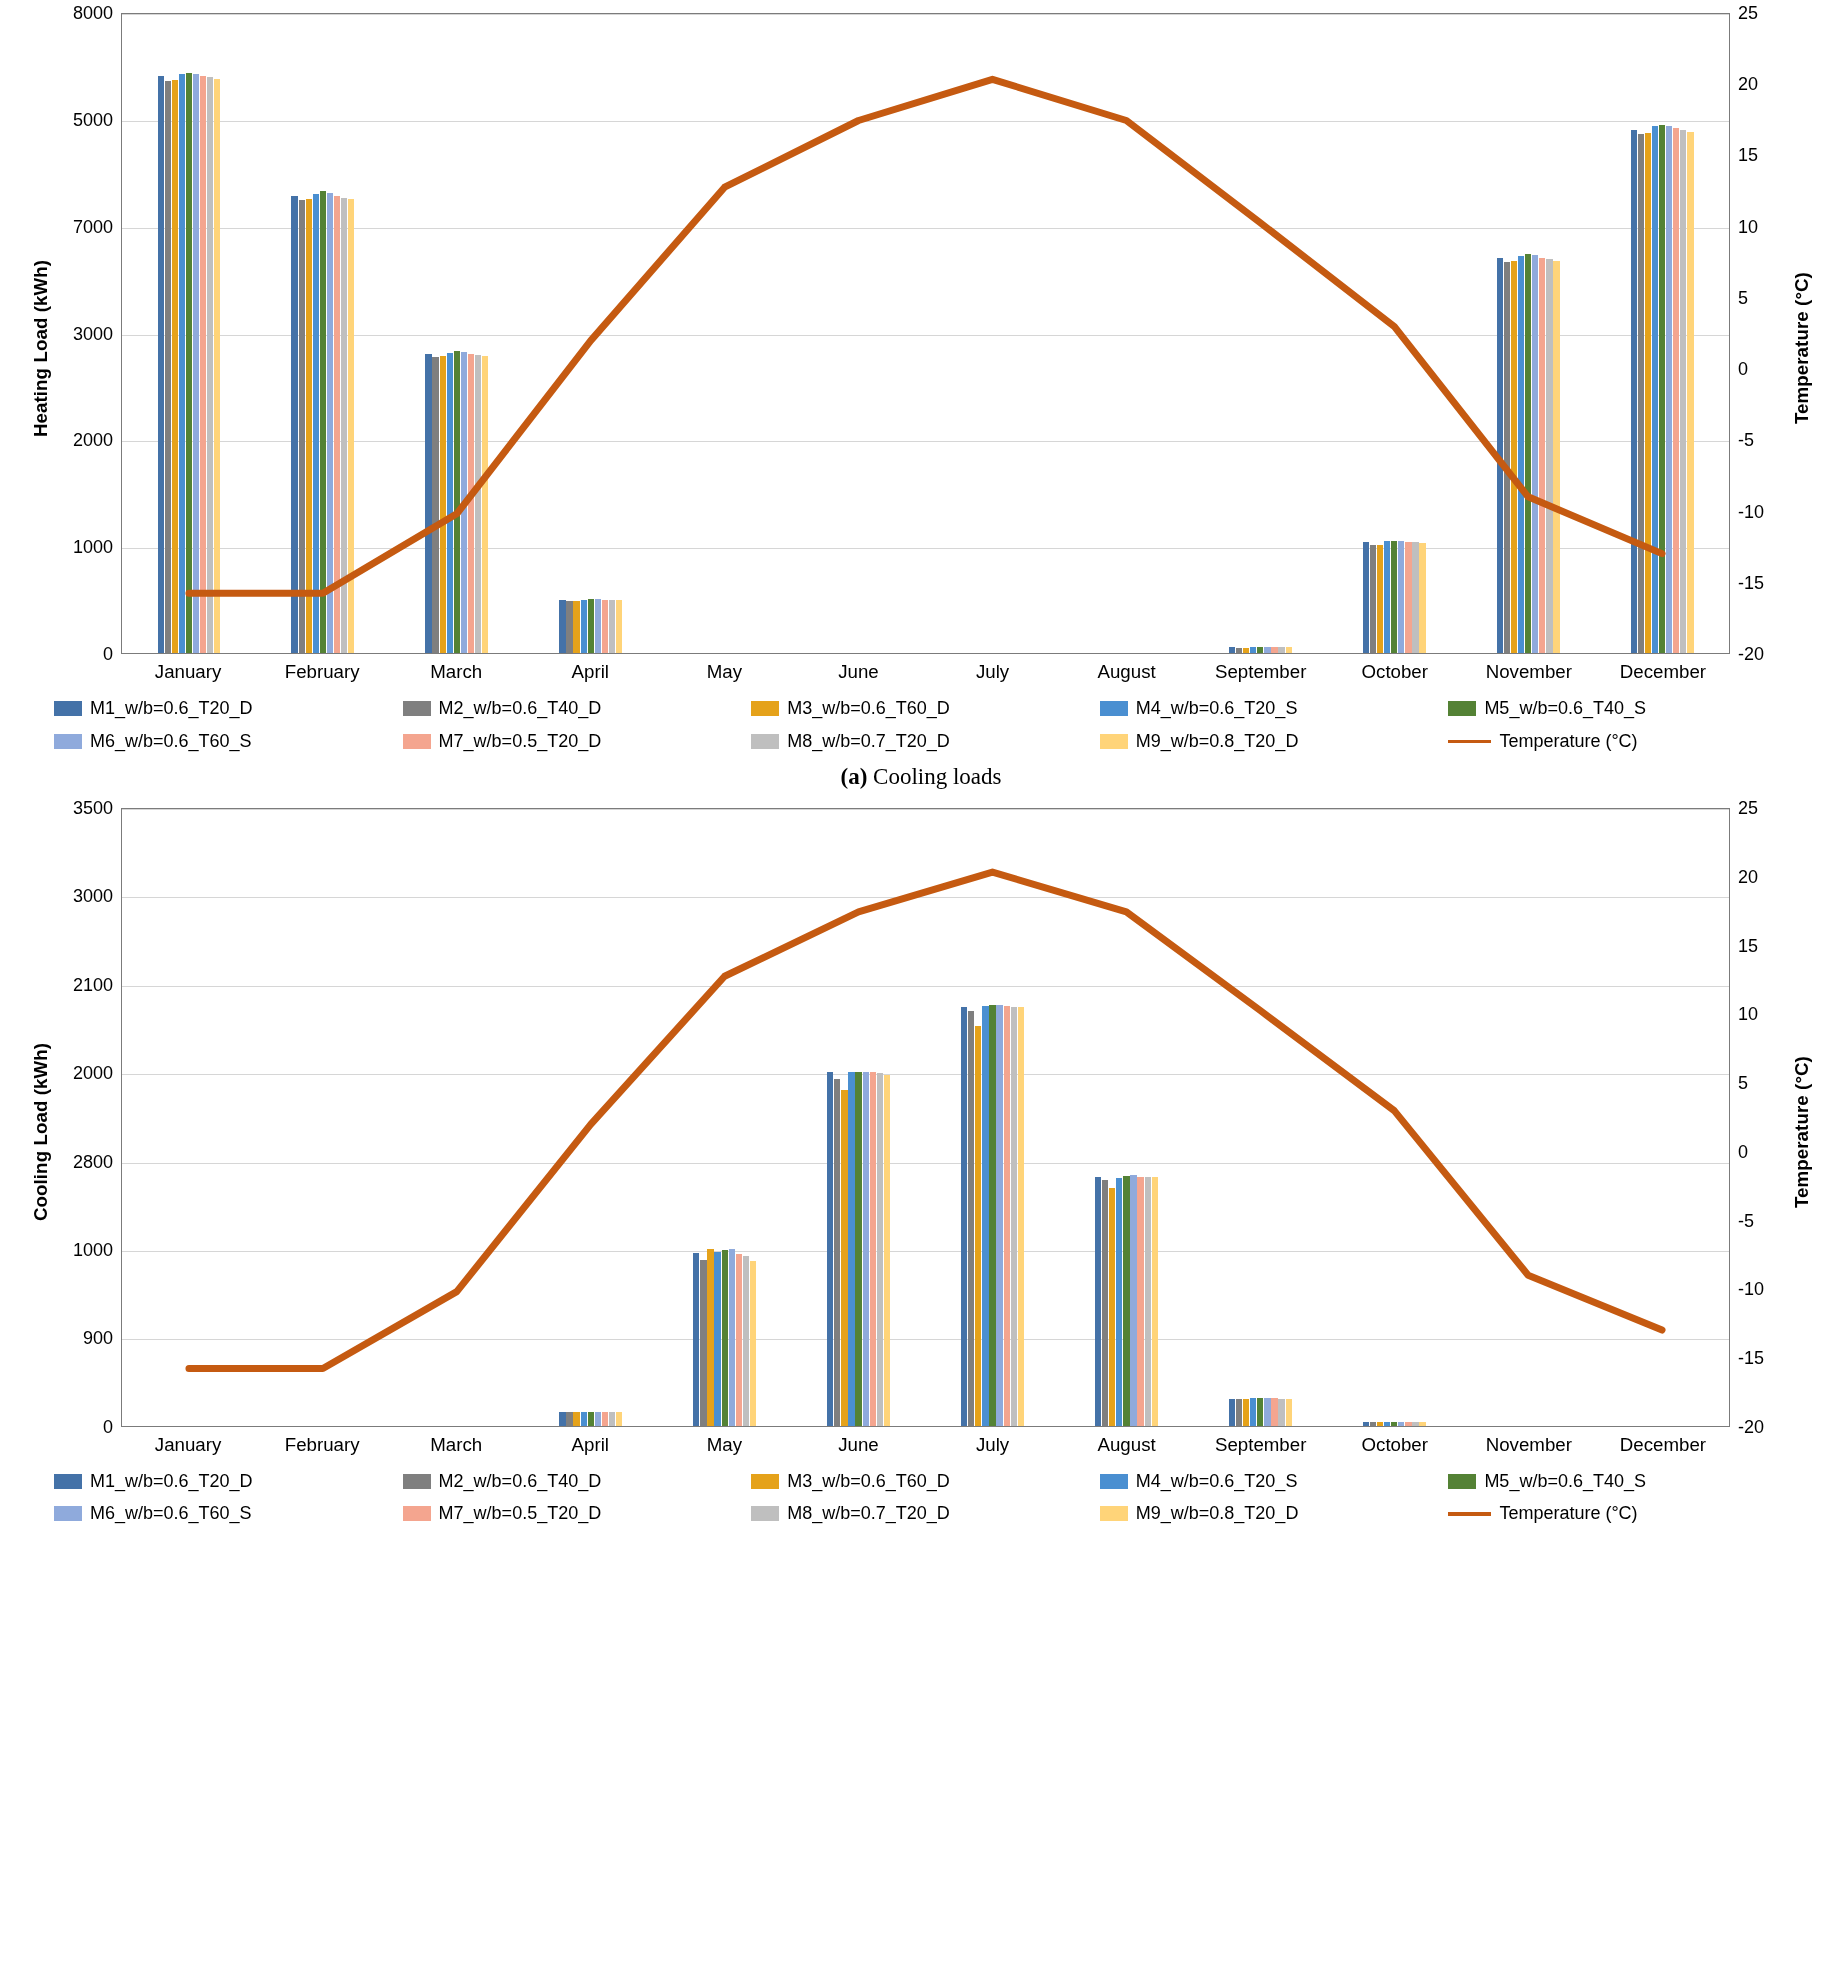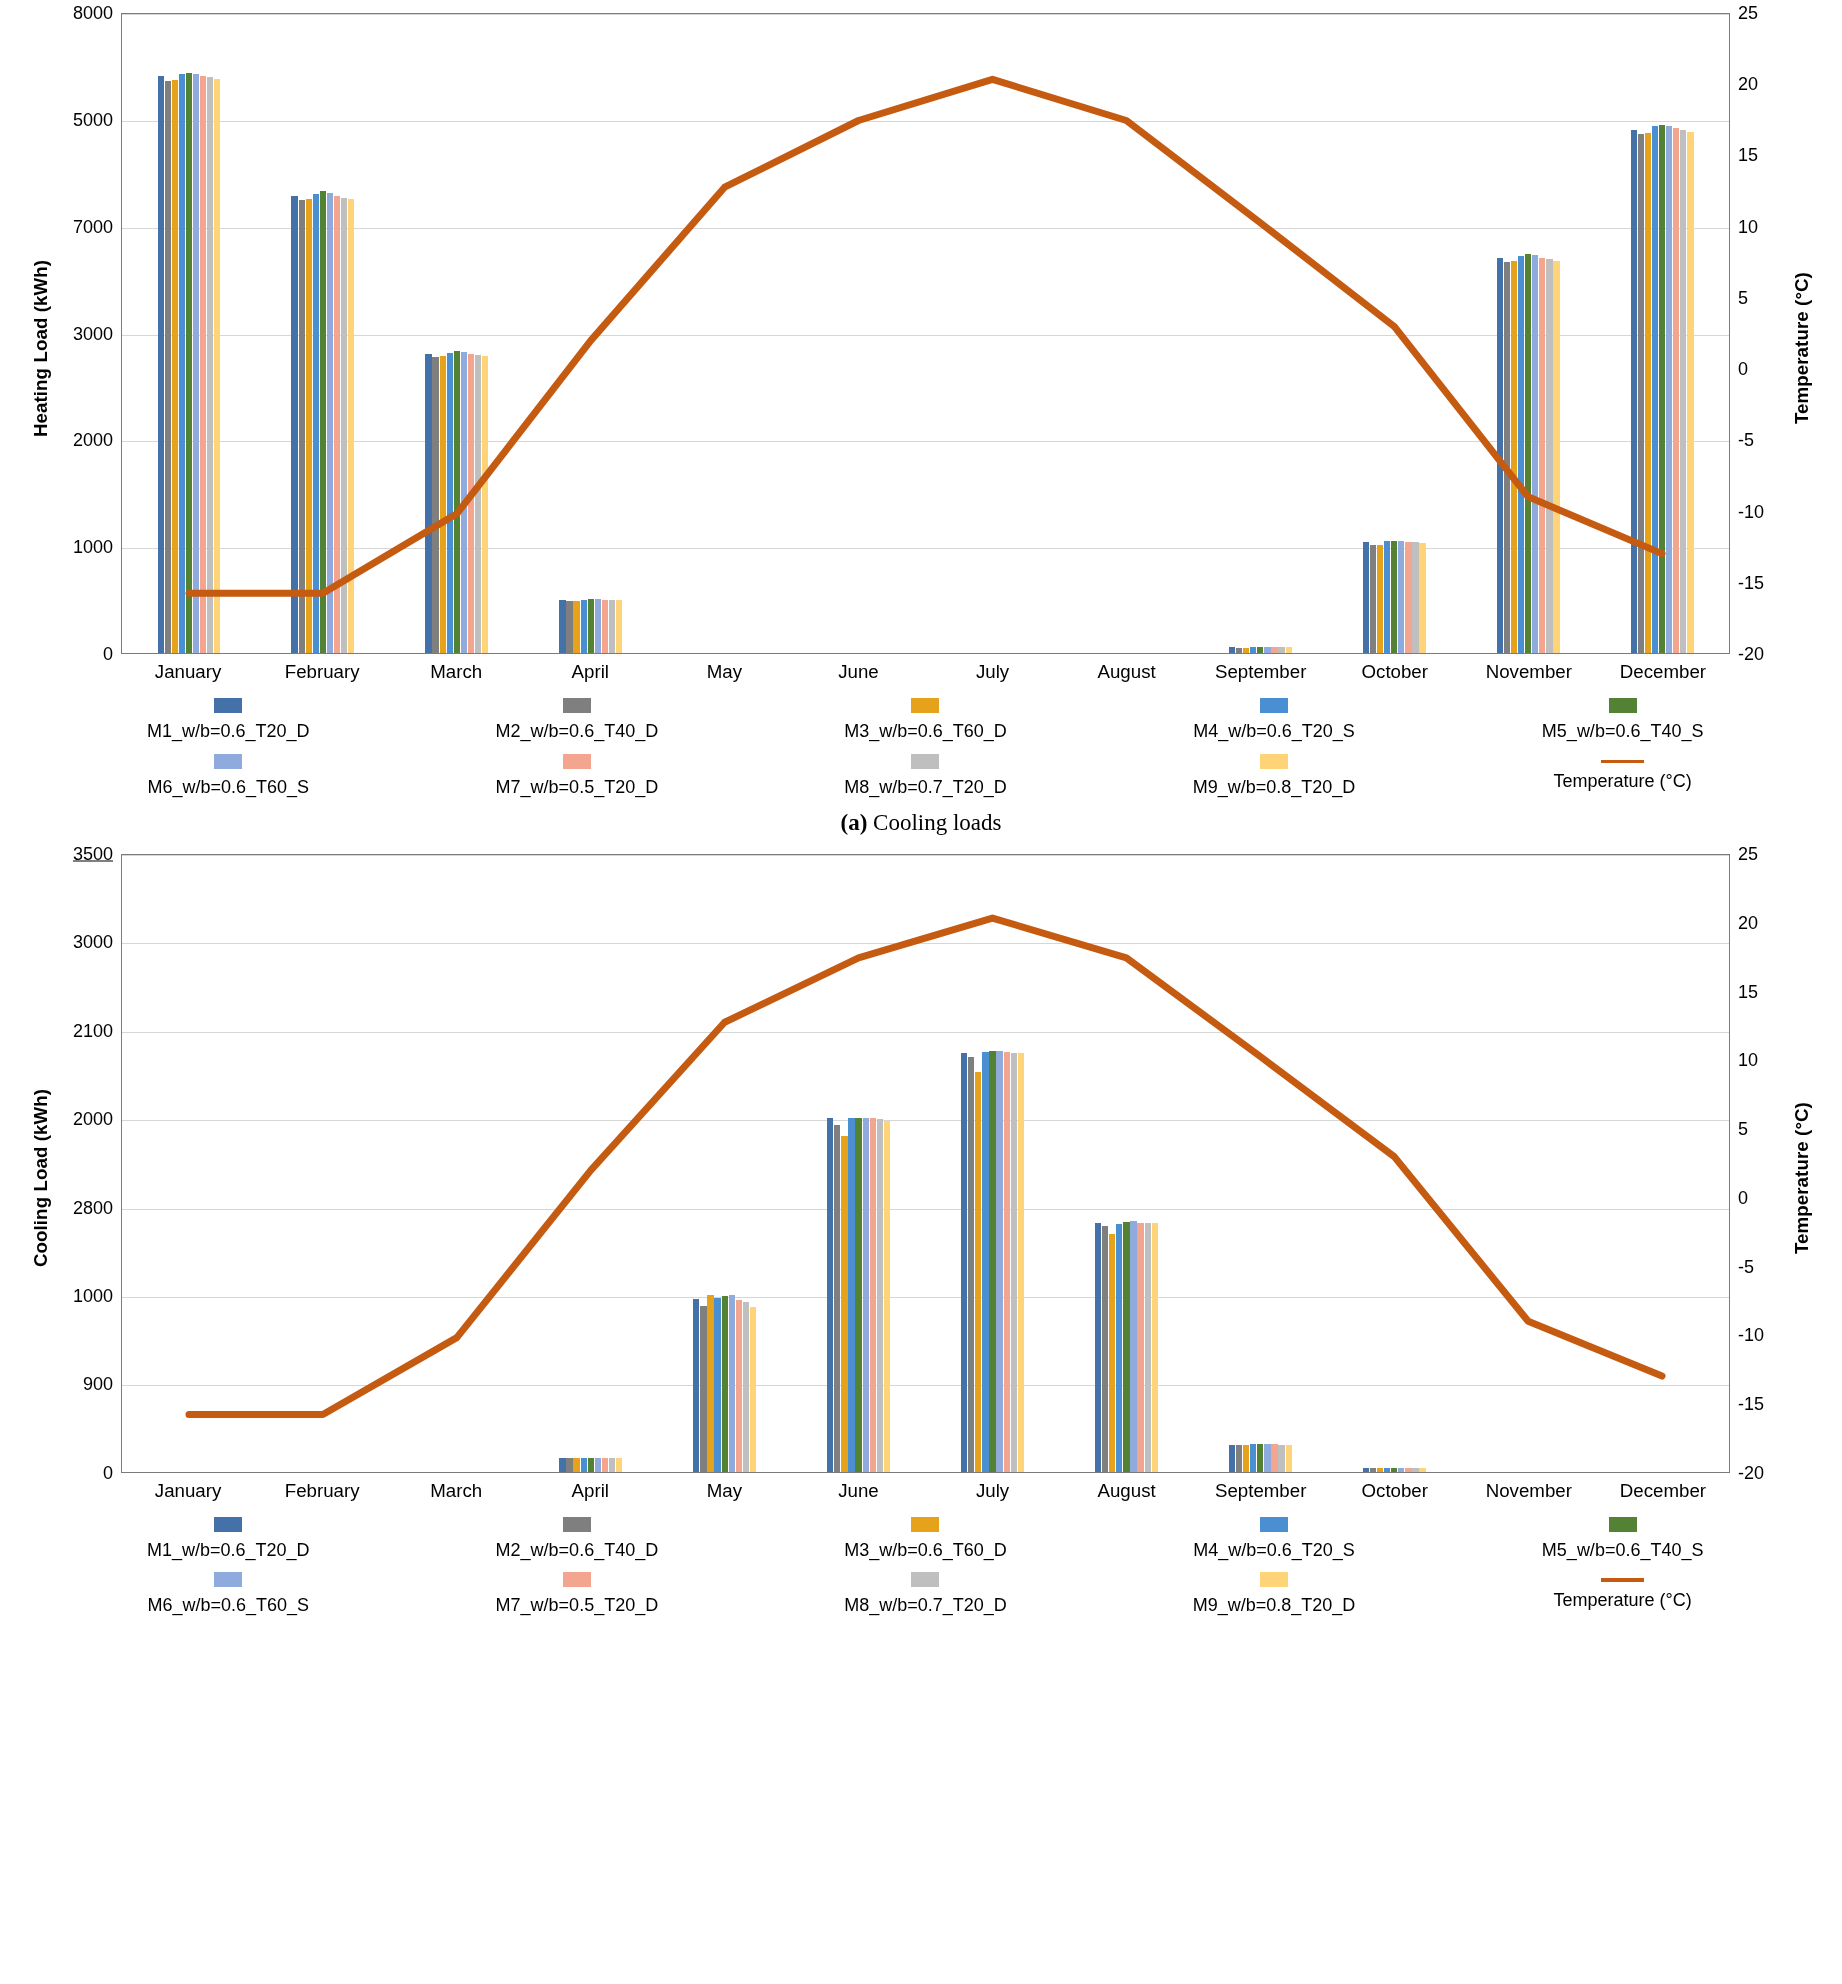--- a/index.html
+++ b/index.html
@@ -133,21 +133,21 @@
   }
   .legend-row {
     display: flex;
     flex-direction: row;
     align-items: center;
     margin-bottom: 11.6px;
   }
   .legend-item {
     flex: 1 1 0;
     display: flex;
-    flex-direction: column;
+    flex-direction: row;
     align-items: center;
     gap: 8px;
   }
   .swatch {
     width: 28px;
     height: 15px;
     flex: 0 0 auto;
   }
   .swatch-line {
     width: 43px;
@@ -414,21 +414,21 @@
           <div class="chart-row">
             <div class="axis-title-left">Cooling Load (kWh)</div>
             <div class="ticks-left" style="height: 619px;">
               <div class="tick-label" style="top: 619px;">0</div>
               <div class="tick-label" style="top: 530px;">900</div>
               <div class="tick-label" style="top: 442px;">1000</div>
               <div class="tick-label" style="top: 354px;">2800</div>
               <div class="tick-label" style="top: 265px;">2000</div>
               <div class="tick-label" style="top: 177px;">2100</div>
               <div class="tick-label" style="top: 88px;">3000</div>
-              <div class="tick-label" style="top: 0px; text-decoration: underline;">3500</div>
+              <div class="tick-label" style="top: 0px;">3500</div>
             </div>
             <div class="plot-outer">
               <div class="plot" style="height: 619px;">
                 <div class="gridline" style="top: 530px;"></div>
                 <div class="gridline" style="top: 442px;"></div>
                 <div class="gridline" style="top: 354px;"></div>
                 <div class="gridline" style="top: 265px;"></div>
                 <div class="gridline" style="top: 177px;"></div>
                 <div class="gridline" style="top: 88px;"></div>
                 <div class="gridline" style="top: 0px;"></div>

